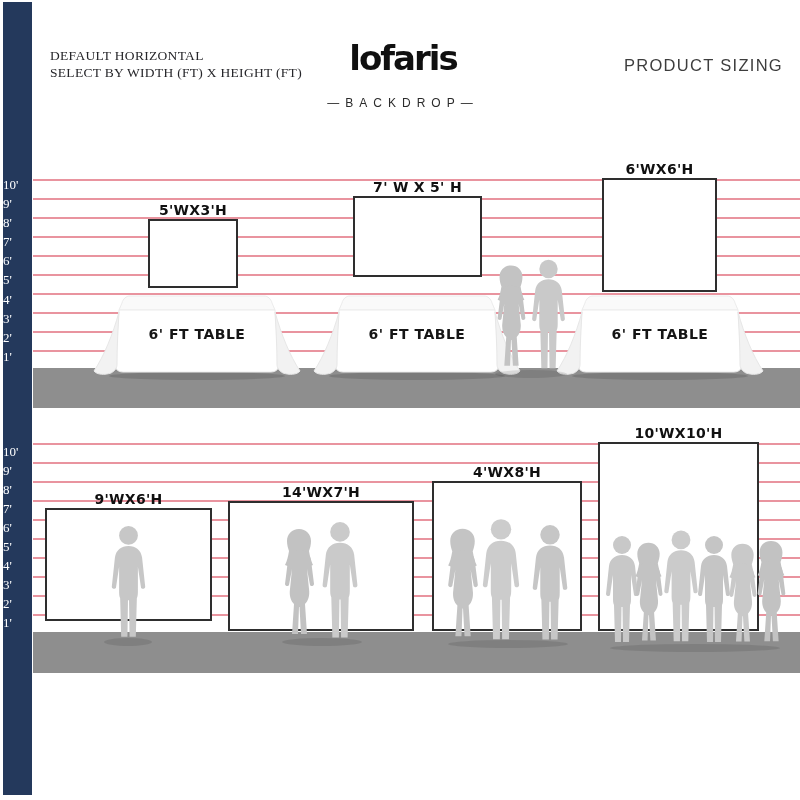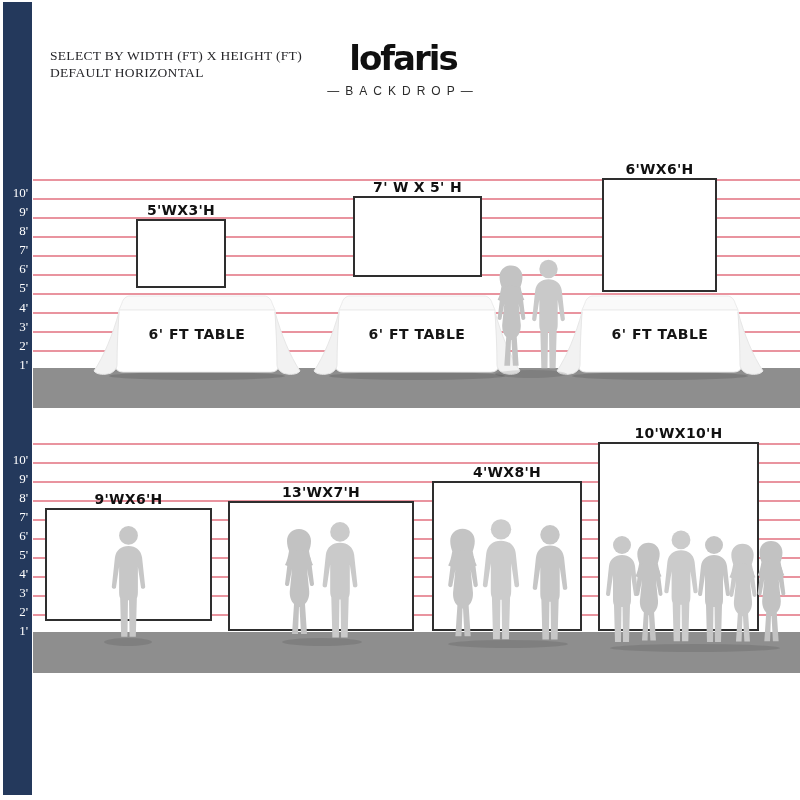--- a/index.html
+++ b/index.html
@@ -7,34 +7,34 @@
           font-family:"Liberation Sans",sans-serif;}
 
   
   .navybar{position:absolute;left:3px;top:2px;width:29px;height:793px;background:#24395c;z-index:4;}
 
   
   .hdr-left{position:absolute;left:50px;top:47px;font-family:"Liberation Serif",serif;
             font-size:13.5px;letter-spacing:.3px;color:#26262a;line-height:17px;white-space:nowrap;}
   .brand{position:absolute;left:283px;top:33px;width:240px;text-align:center;color:#101010;}
   .brand-name{font-family:"DejaVu Sans",sans-serif;font-weight:800;font-size:34px;line-height:50px;letter-spacing:-2px;}
-  .brand-sub{margin-top:1px;font-family:"Liberation Sans",sans-serif;font-size:12px;font-weight:500;
+  .brand-sub{margin-top:13px;font-family:"Liberation Sans",sans-serif;font-size:12px;font-weight:500;
              letter-spacing:6px;color:#2b2b2b;white-space:nowrap;}
   .hdr-right{position:absolute;right:17px;top:56px;font-family:"Liberation Sans",sans-serif;
              font-weight:300;font-size:16.5px;letter-spacing:1.3px;color:#3d3d3d;}
 
   
   .gl{position:absolute;left:33px;right:0;height:1.6px;background:#e9949f;z-index:0;}
   .floor{position:absolute;left:33px;right:0;background:#8e8e8e;z-index:0;}
   .floor.f1{top:368px;height:40px;}
   .floor.f2{top:632px;height:41px;}
 
   
-  .rl{position:absolute;left:3px;width:25px;text-align:right;color:#ffffff;
-      font-family:"Liberation Serif",serif;font-size:13px;line-height:14px;z-index:5;margin-top:8px;}
+  .rl{position:absolute;left:3px;width:25px;text-align:left;color:#ffffff;
+      font-family:"Liberation Serif",serif;font-size:13px;line-height:14px;z-index:5;}
 
   
   .bd{position:absolute;background:#ffffff;border:2px solid #2e2e2e;box-sizing:border-box;z-index:2;}
   .bd-label{position:absolute;top:-19px;left:-60px;right:-60px;text-align:center;
             font-family:"DejaVu Sans",sans-serif;font-size:14px;font-weight:600;
             letter-spacing:.3px;color:#101010;white-space:nowrap;}
 
   
   .table{position:absolute;width:210px;height:90px;z-index:3;}
   .tbl-label{position:absolute;width:210px;text-align:center;top:326px;z-index:3;
@@ -57,27 +57,28 @@
     <path d="M22,2 C15,2 10,7 10,14 C10,18 11,21 12,24 C11,30 10,34 8,38 C12,40 17,41 22,41 C27,41 32,40 36,38 C34,34 33,30 32,24 C33,21 34,18 34,14 C34,7 29,2 22,2 Z"></path>
     <path d="M22,23 C16,23 12,27 11,33 L8,57 C8,59 11,60 12,58 L15,42 L13,62 C12,69 14,74 17,77 L15,107 L21,107 L22,80 L22.5,80 L24,107 L30,107 L28,77 C31,74 33,69 32,62 L30,42 L33,58 C34,60 37,59 37,57 L34,33 C33,27 28,23 22,23 Z"></path>
   </symbol>
 </svg>
 
 <div class="canvas">
 
   <div class="navybar"></div>
 
   <div class="hdr-left">
+    <div>DEFAULT HORIZONTAL</div>
     <div>SELECT BY WIDTH (FT) X HEIGHT (FT)</div>
-    <div>DEFAULT HORIZONTAL</div>
   </div>
   <div class="brand">
     <div class="brand-name">lofaris</div>
     <div class="brand-sub"><span>—</span><span>BACKDROP</span><span>—</span></div>
   </div>
+  <div class="hdr-right">PRODUCT SIZING</div>
 
   <div class="gl" style="top:179px"></div>
   <div class="gl" style="top:198px"></div>
   <div class="gl" style="top:217px"></div>
   <div class="gl" style="top:236px"></div>
   <div class="gl" style="top:255px"></div>
   <div class="gl" style="top:274px"></div>
   <div class="gl" style="top:293px"></div>
   <div class="gl" style="top:312px"></div>
   <div class="gl" style="top:331px"></div>
@@ -89,21 +90,21 @@
   <span class="rl" style="top:235px">7'</span>
   <span class="rl" style="top:254px">6'</span>
   <span class="rl" style="top:273px">5'</span>
   <span class="rl" style="top:293px">4'</span>
   <span class="rl" style="top:312px">3'</span>
   <span class="rl" style="top:331px">2'</span>
   <span class="rl" style="top:350px">1'</span>
 
   <div class="floor f1"></div>
 
-  <div class="bd" style="left:136px;top:219px;width:90px;height:69px">
+  <div class="bd" style="left:148px;top:219px;width:90px;height:69px">
     <div class="bd-label">5'WX3'H</div>
   </div>
   <div class="bd" style="left:353px;top:196px;width:129px;height:81px">
     <div class="bd-label">7' W X 5' H</div>
   </div>
   <div class="bd" style="left:602px;top:178px;width:115px;height:114px">
     <div class="bd-label">6'WX6'H</div>
   </div>
 
   <svg class="table" style="left:92px;top:292px" viewBox="0 0 210 90">
@@ -158,21 +159,21 @@
   <span class="rl" style="top:578px">3'</span>
   <span class="rl" style="top:597px">2'</span>
   <span class="rl" style="top:616px">1'</span>
 
   <div class="floor f2"></div>
 
   <div class="bd" style="left:45px;top:508px;width:167px;height:113px">
     <div class="bd-label">9'WX6'H</div>
   </div>
   <div class="bd" style="left:228px;top:501px;width:186px;height:130px">
-    <div class="bd-label">13'WX7'H</div>
+    <div class="bd-label">14'WX7'H</div>
   </div>
   <div class="bd" style="left:432px;top:481px;width:150px;height:150px">
     <div class="bd-label">4'WX8'H</div>
   </div>
   <div class="bd" style="left:598px;top:442px;width:161px;height:189px">
     <div class="bd-label">10'WX10'H</div>
   </div>
 
   <svg class="sil" style="left:100px;top:522px;width:56px;height:126px" viewBox="0 0 56 126">
     <ellipse cx="28" cy="120" rx="24" ry="4" fill="rgba(0,0,0,0.10)"></ellipse>

